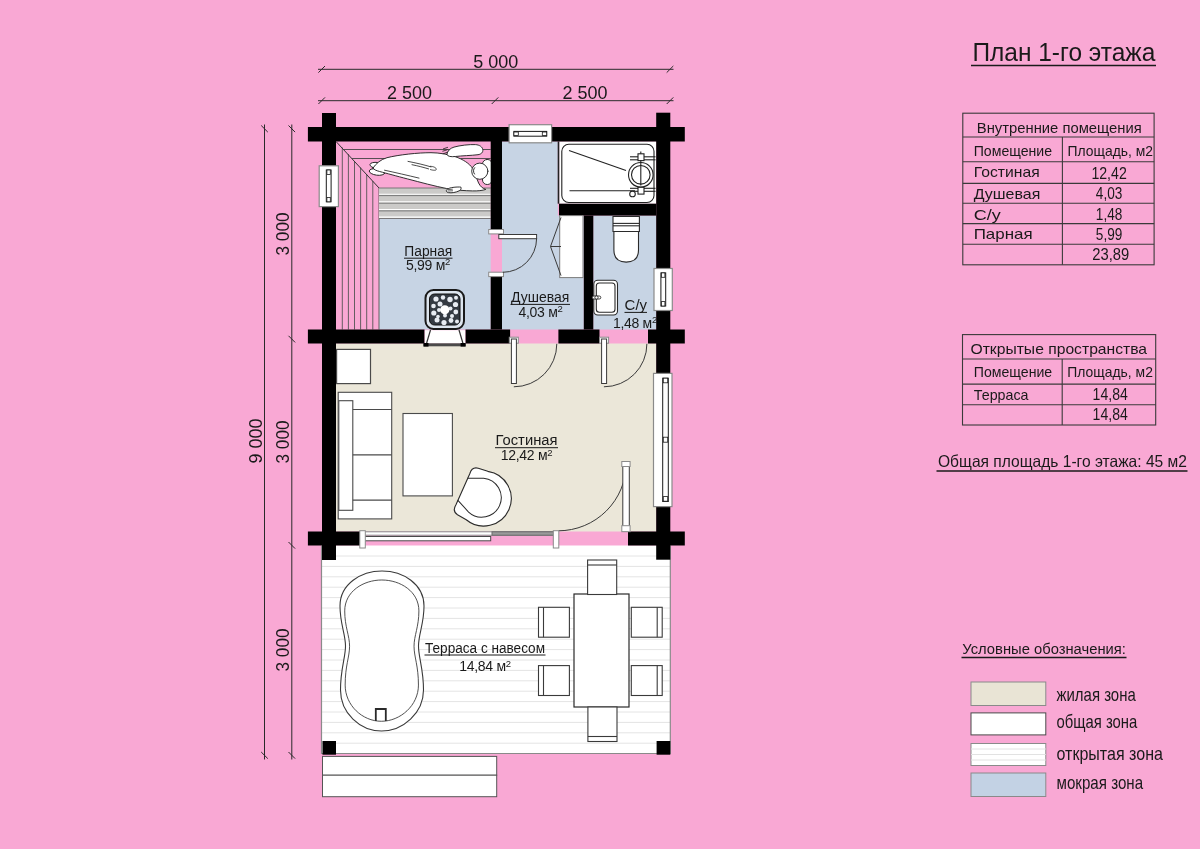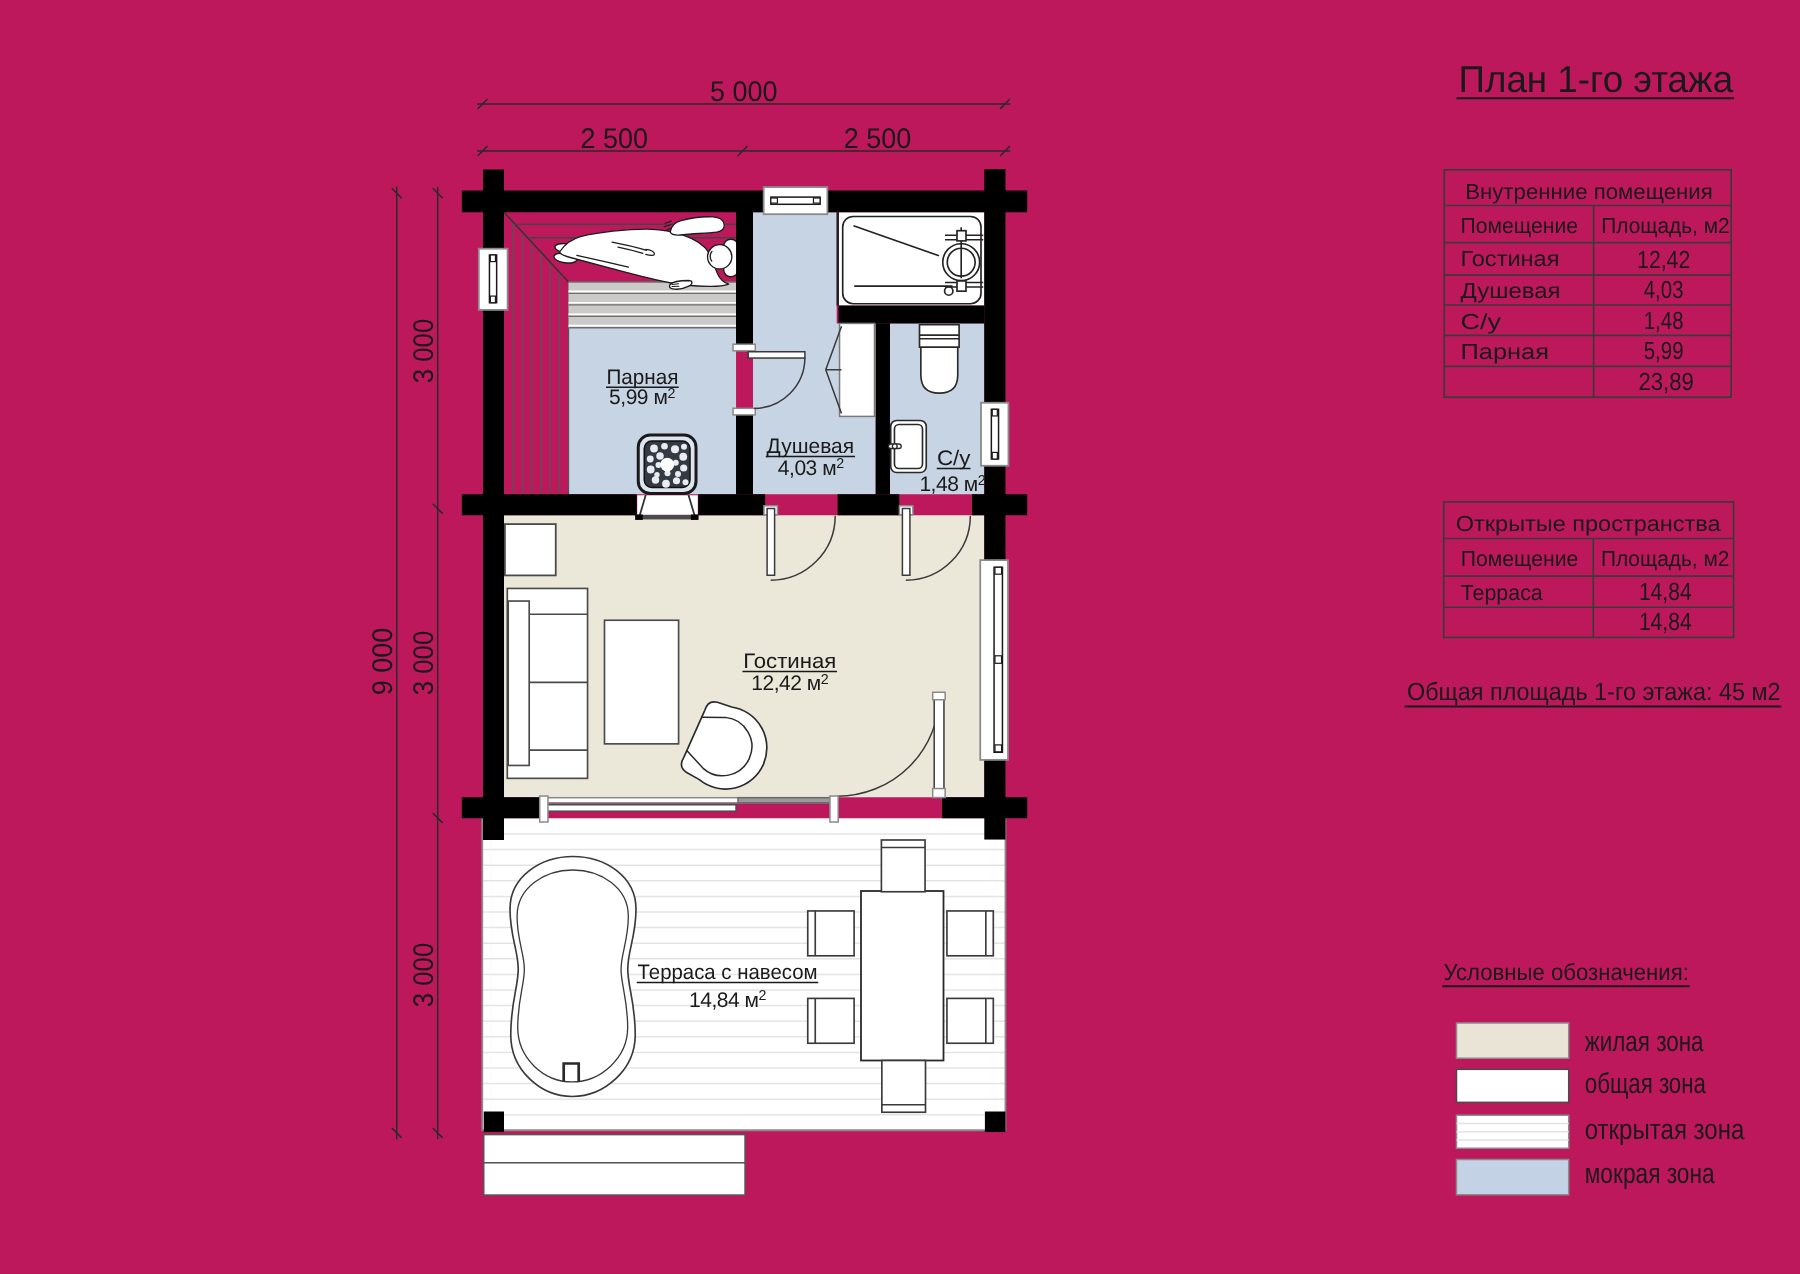--- a/index.html
+++ b/index.html
@@ -1,16 +1,16 @@
 <!DOCTYPE html>
 <html><head>
 <meta charset="utf-8">
 <style>
 html,body{margin:0;padding:0;background:#fff;}
-#page{position:relative;width:1200px;height:849px;background:#be185d;overflow:hidden;font-family:"Liberation Sans",sans-serif;}
+#page{position:relative;width:1200px;height:849px;background:#f9a8d4;overflow:hidden;font-family:"Liberation Sans",sans-serif;}
 </style>
 </head>
 <body>
 <div id="page">
 <svg width="1200" height="849" viewBox="0 0 1200 849" style="position:absolute;left:0;top:0;">
 <g stroke="#2a2a2a" stroke-width="1" fill="none">
 
 <g>
 <line x1="318" y1="69.3" x2="673.5" y2="69.3"></line>
 <line x1="318.4" y1="72.6" x2="325.0" y2="66.0"></line>

